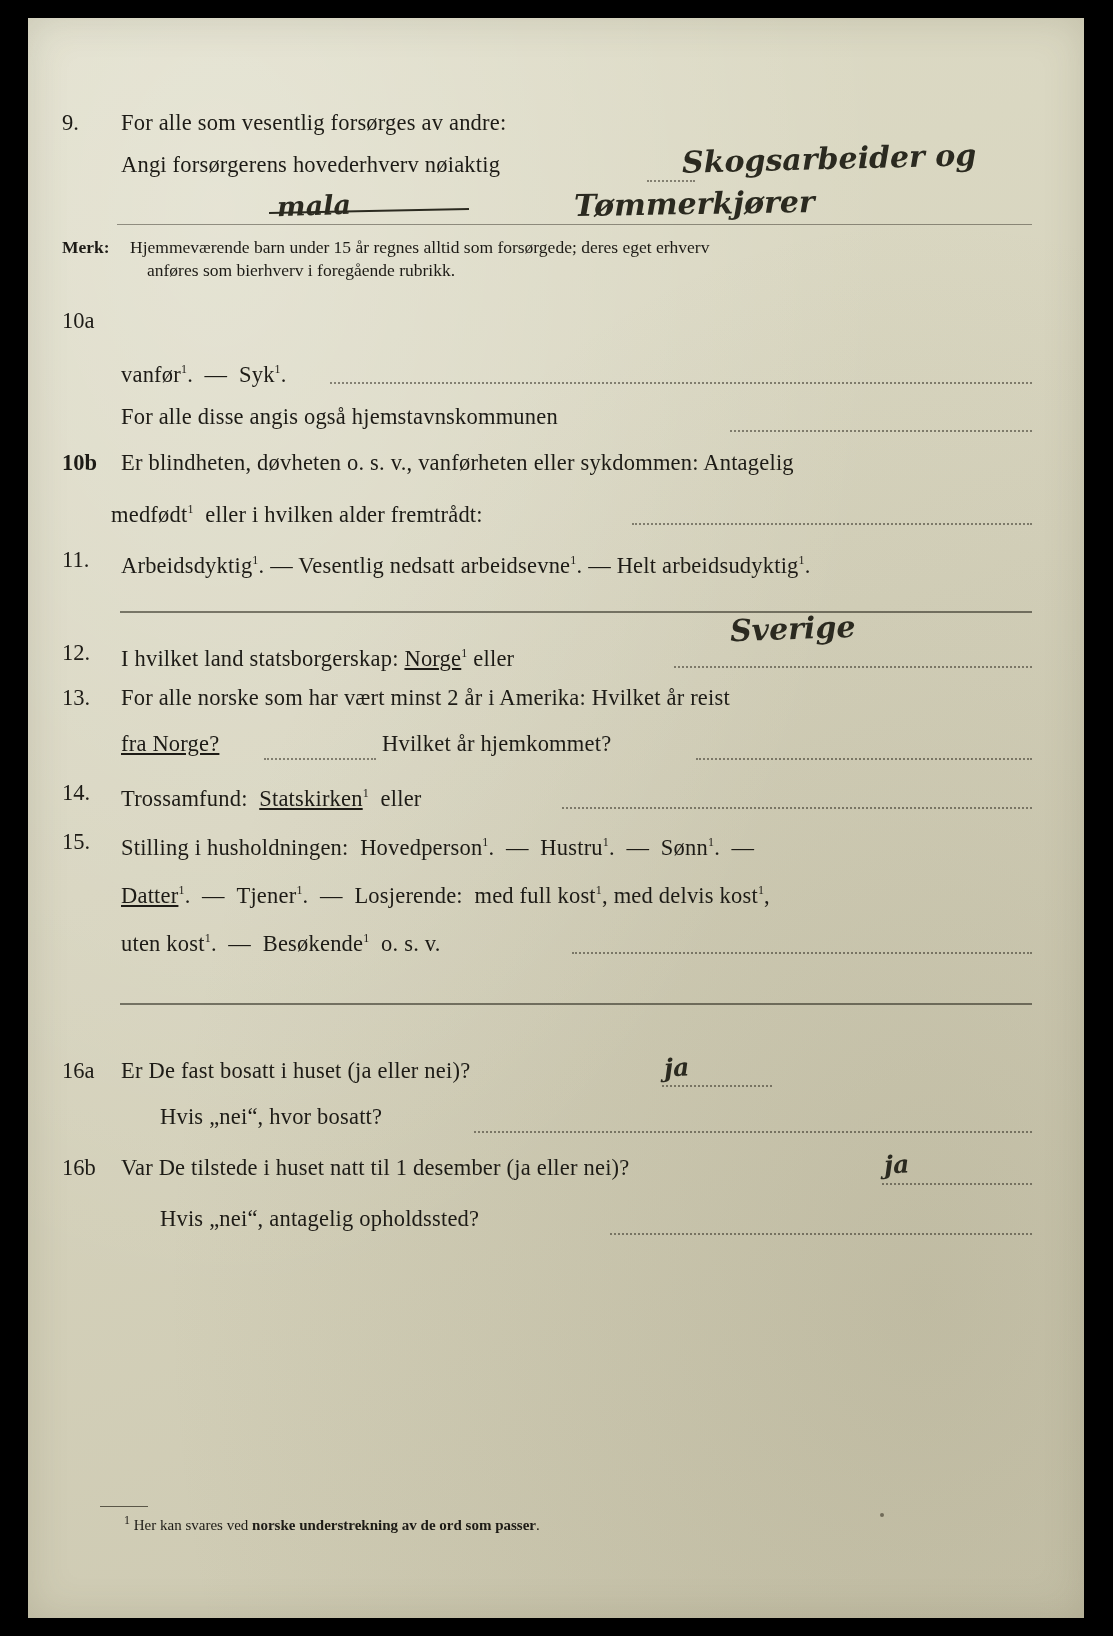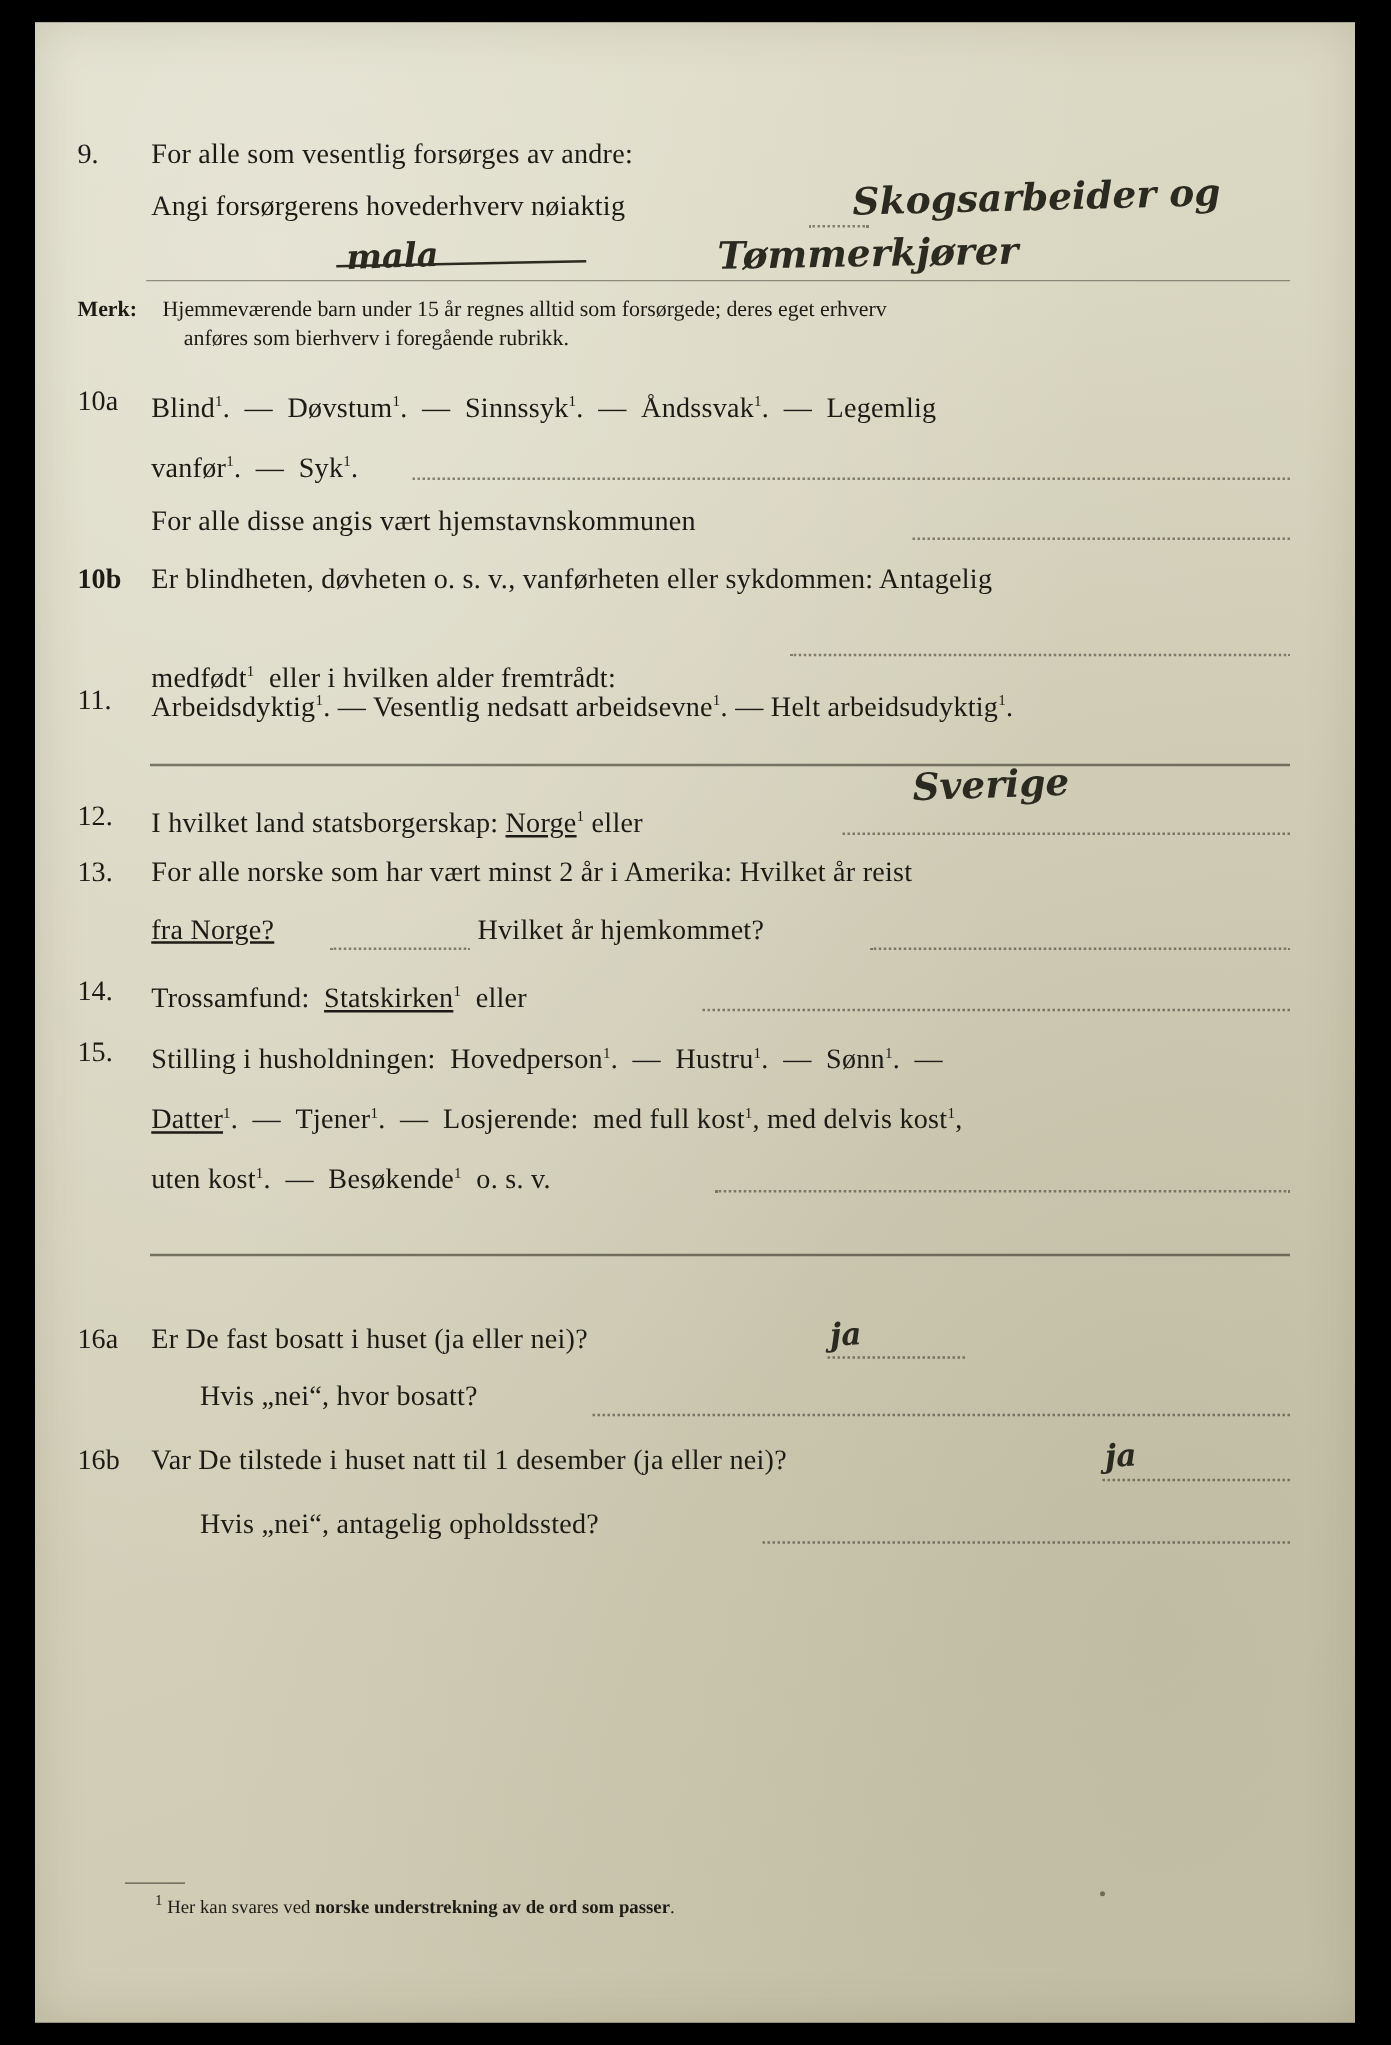--- a/index.html
+++ b/index.html
@@ -133,29 +133,28 @@
     <div class="strike" style="left:207px; top:152px; width:200px;"></div>
     <div class="ruleline" style="left:55px; top:166px; width:915px;"></div>
 
     <div class="merk" style="left:0px; top:178px;">
       <b>Merk:</b>
       <span style="display:inline-block; width:16px;"></span><span>Hjemmeværende barn under 15 år regnes alltid som forsørgede; deres eget erhverv</span>
     </div>
     <div class="merk" style="left:85px; top:201px;">anføres som bierhverv i foregående rubrikk.</div>
 
     <div class="num" style="left:0px; top:250px;">10a</div>
-    <div class="ln" style="left:59px; top:250px;">Blind<span class="sup">1</span>. &nbsp;— &nbsp;Døvstum<span class="sup">1</span>. &nbsp;— &nbsp;Sinnssyk<span class="sup">1</span>. &nbsp;— &nbsp;Åndssvak<span class="sup">1</span>. &nbsp;— &nbsp;Legemlig</div>
     <div class="ln" style="left:59px; top:298px;">vanfør<span class="sup">1</span>. &nbsp;— &nbsp;Syk<span class="sup">1</span>.</div>
     <div class="dotline" style="left:268px; top:323px; width:702px;"></div>
-    <div class="ln" style="left:59px; top:346px;">For alle disse angis vært hjemstavnskommunen</div>
+    <div class="ln" style="left:59px; top:346px;">For alle disse angis også hjemstavnskommunen</div>
     <div class="dotline" style="left:668px; top:371px; width:302px;"></div>
 
     <div class="num" style="left:0px; top:392px;font-weight:bold;">10b</div>
     <div class="ln" style="left:59px; top:392px;">Er blindheten, døvheten o. s. v., vanførheten eller sykdommen: Antagelig</div>
-    <div class="ln" style="left:59px; top:438px;margin-top:28px;">medfødt<span class="sup">1</span> &nbsp;eller i hvilken alder fremtrådt:</div>
+    <div class="ln" style="left:49px; top:438px;">medfødt<span class="sup">1</span> &nbsp;eller i hvilken alder fremtrådt:</div>
     <div class="dotline" style="left:570px; top:464px; width:400px;"></div>
 
     <div class="num" style="left:0px; top:489px;">11.</div>
     <div class="ln" style="left:59px; top:489px;">Arbeidsdyktig<span class="sup">1</span>. — Vesentlig nedsatt arbeidsevne<span class="sup">1</span>. — Helt arbeidsudyktig<span class="sup">1</span>.</div>
 
     <div class="thickrule" style="left:58px; top:553px; width:912px;"></div>
 
     <div class="num" style="left:0px; top:582px;">12.</div>
     <div class="ln" style="left:59px; top:582px;font-family:Liberation Serif, serif;">I hvilket land statsborgerskap: <span class="ul">Norge</span><span class="sup">1</span> eller</div>
     <div class="dotline" style="left:612px; top:607px; width:358px;"></div>

